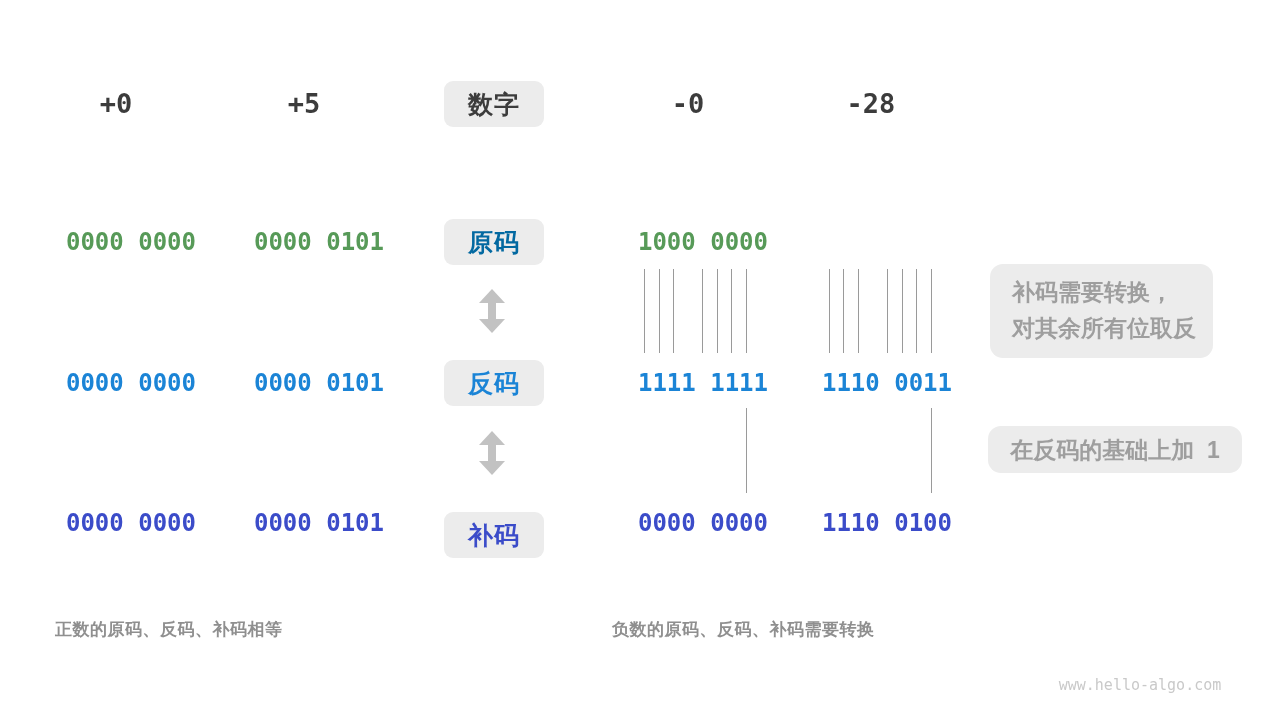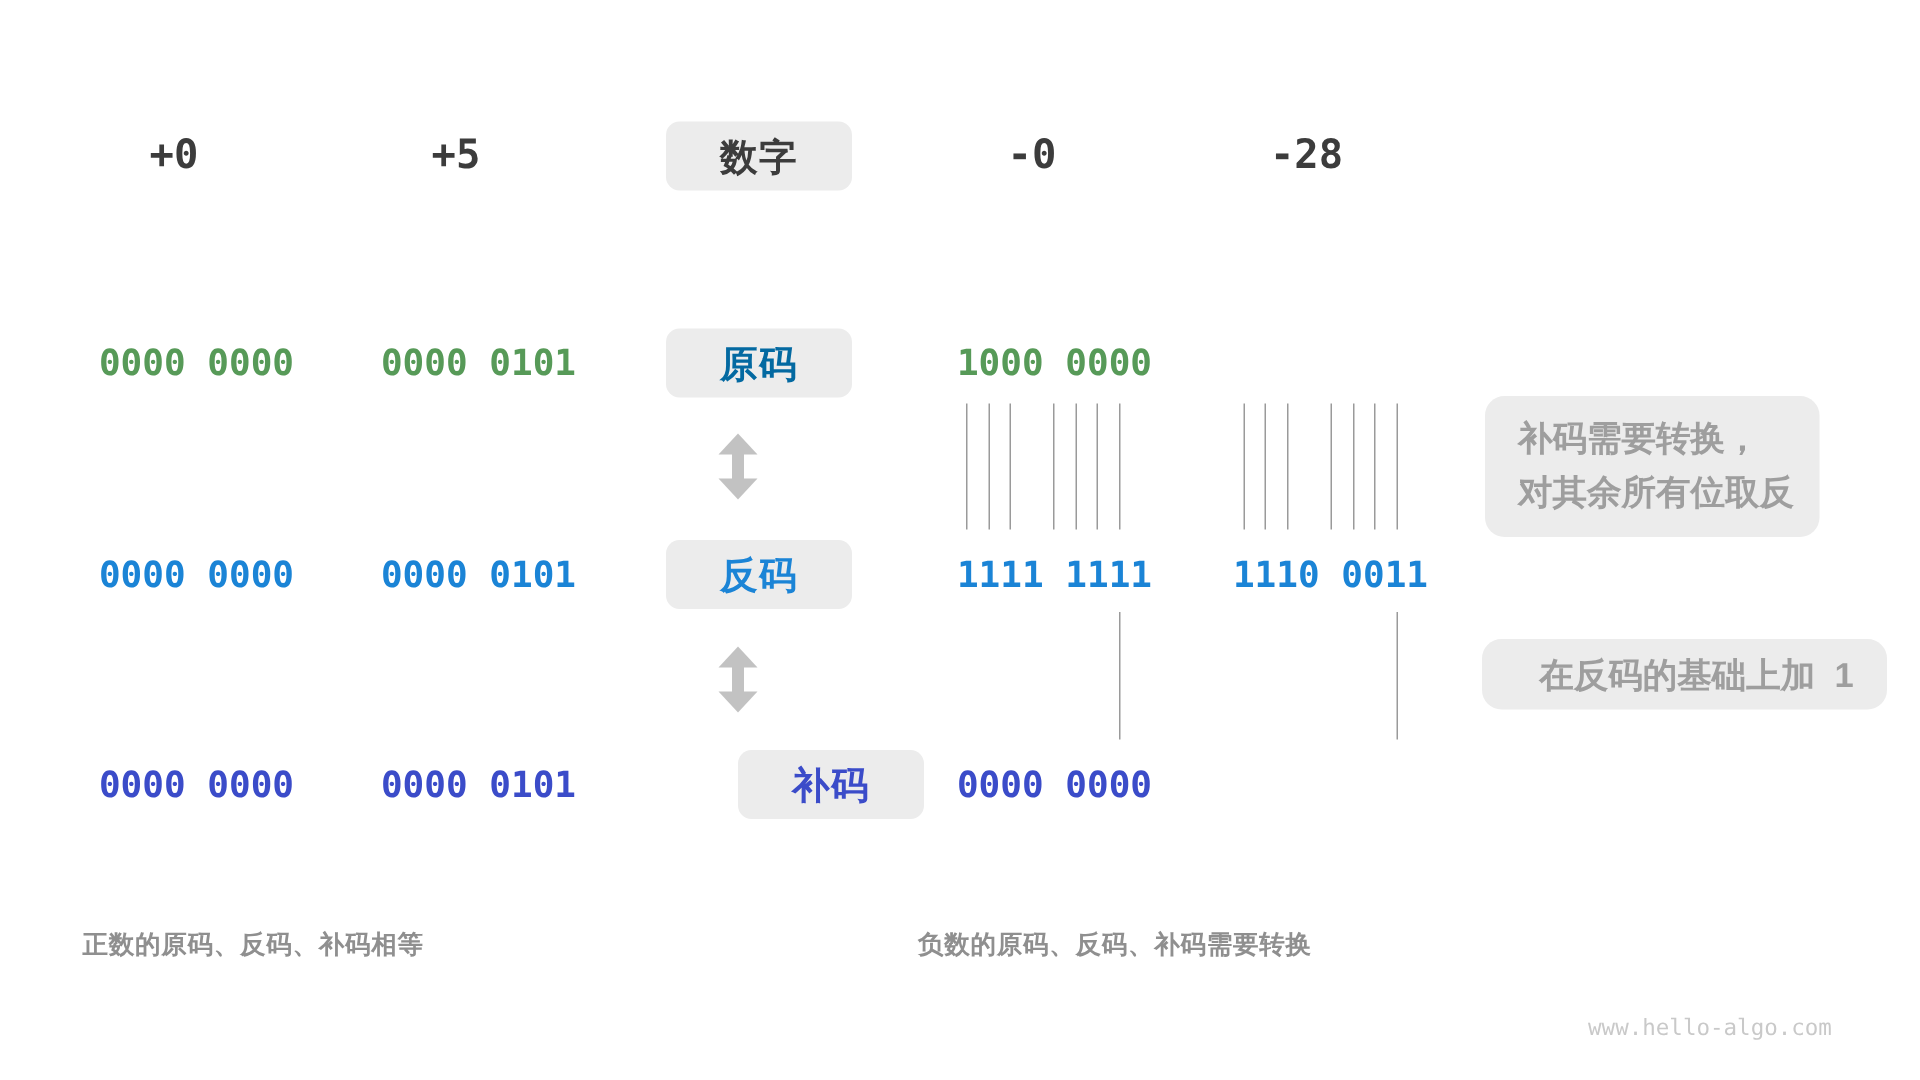--- a/index.html
+++ b/index.html
@@ -9,49 +9,49 @@
   }
   
   .num{
     position:absolute;width:140px;text-align:center;
     font-family:"DejaVu Sans Mono",monospace;font-weight:bold;
     font-size:27px;color:#3c3c3c;line-height:30px;top:89px;
   }
   .num.c1{left:46px}.num.c2{left:234px}.num.c3{left:618px}.num.c4{left:801px}
   
   .pill{
-    position:absolute;left:444px;width:124px;height:46px;border-radius:9px;
+    position:absolute;left:444px;width:100px;height:46px;border-radius:9px;
     background:#ececec;display:flex;align-items:center;justify-content:center;
     font-size:25px;font-weight:bold;letter-spacing:1px;
   }
   .pill.header{top:81px;color:#3c3c3c;}
   .pill.r0{top:219px;color:#0369a1;}
   .pill.r1{top:360px;color:#1b84d6;}
-  .pill.r2{top:500px;color:#3b4cc9;margin-left:48px;}
+  .pill.r2{top:512px;color:#3b4cc9;}
   
   .bin{
     position:absolute;width:160px;text-align:right;
     font-family:"DejaVu Sans Mono",monospace;font-weight:600;
     font-size:24px;line-height:30px;white-space:pre;
   }
   .row0{top:227px;color:#579a58;}
   .row1{top:368px;color:#1b84d6;}
   .row2{top:508px;color:#3b4cc9;}
   .bin.c1{left:36px}.bin.c2{left:224px}.bin.c3{left:608px}.bin.c4{left:792px}
   
   .arrow{position:absolute;left:478px;width:28px;height:46px;}
   .arrow.a1{top:288px}.arrow.a2{top:430px}
   
   .vline{position:absolute;width:1px;background:#9a9a9a;}
   .vgroup .vline{top:269px;height:84px;}
   .vsingle{top:408px;height:85px;}
   
   .note{
     position:absolute;background:#ececec;border-radius:13px;
-    color:#9e9e9e;font-weight:bold;font-size:23px;line-height:36px;padding-left:16px;
+    color:#9e9e9e;font-weight:bold;font-size:23px;line-height:36px;
   }
   .note.n1{left:990px;top:264px;width:223px;height:94px;padding:10px 0 0 22px;box-sizing:border-box;}
   .note.n2{left:988px;top:426px;width:254px;height:47px;display:flex;align-items:center;
     justify-content:center;white-space:pre;}
   
   .caption{
     position:absolute;top:615px;color:#8f8f8f;font-weight:bold;
     font-size:17px;line-height:30px;letter-spacing:0.5px;
   }
   .caption.left{left:55px}.caption.right{left:612px}
@@ -115,20 +115,21 @@
     <polygon points="14,45 27,31 1,31" fill="#c2c2c2"></polygon>
   </svg>
 
   <span class="vline vsingle" style="left:746px"></span>
   <span class="vline vsingle" style="left:931px"></span>
 
   <div class="bin row2 c1">0000 0000</div>
   <div class="bin row2 c2">0000 0101</div>
   <div class="pill r2">补码</div>
   <div class="bin row2 c3">0000 0000</div>
+  <div class="bin row2 c4">1110 0100</div>
 
   <div class="note n1">
     <span style="display:block">补码需要转换，</span>
     <span style="display:block">对其余所有位取反</span>
   </div>
   <div class="note n2">在反码的基础上加  1</div>
 
   <div class="caption left">正数的原码、反码、补码相等</div>
   <div class="caption right">负数的原码、反码、补码需要转换</div>
 

